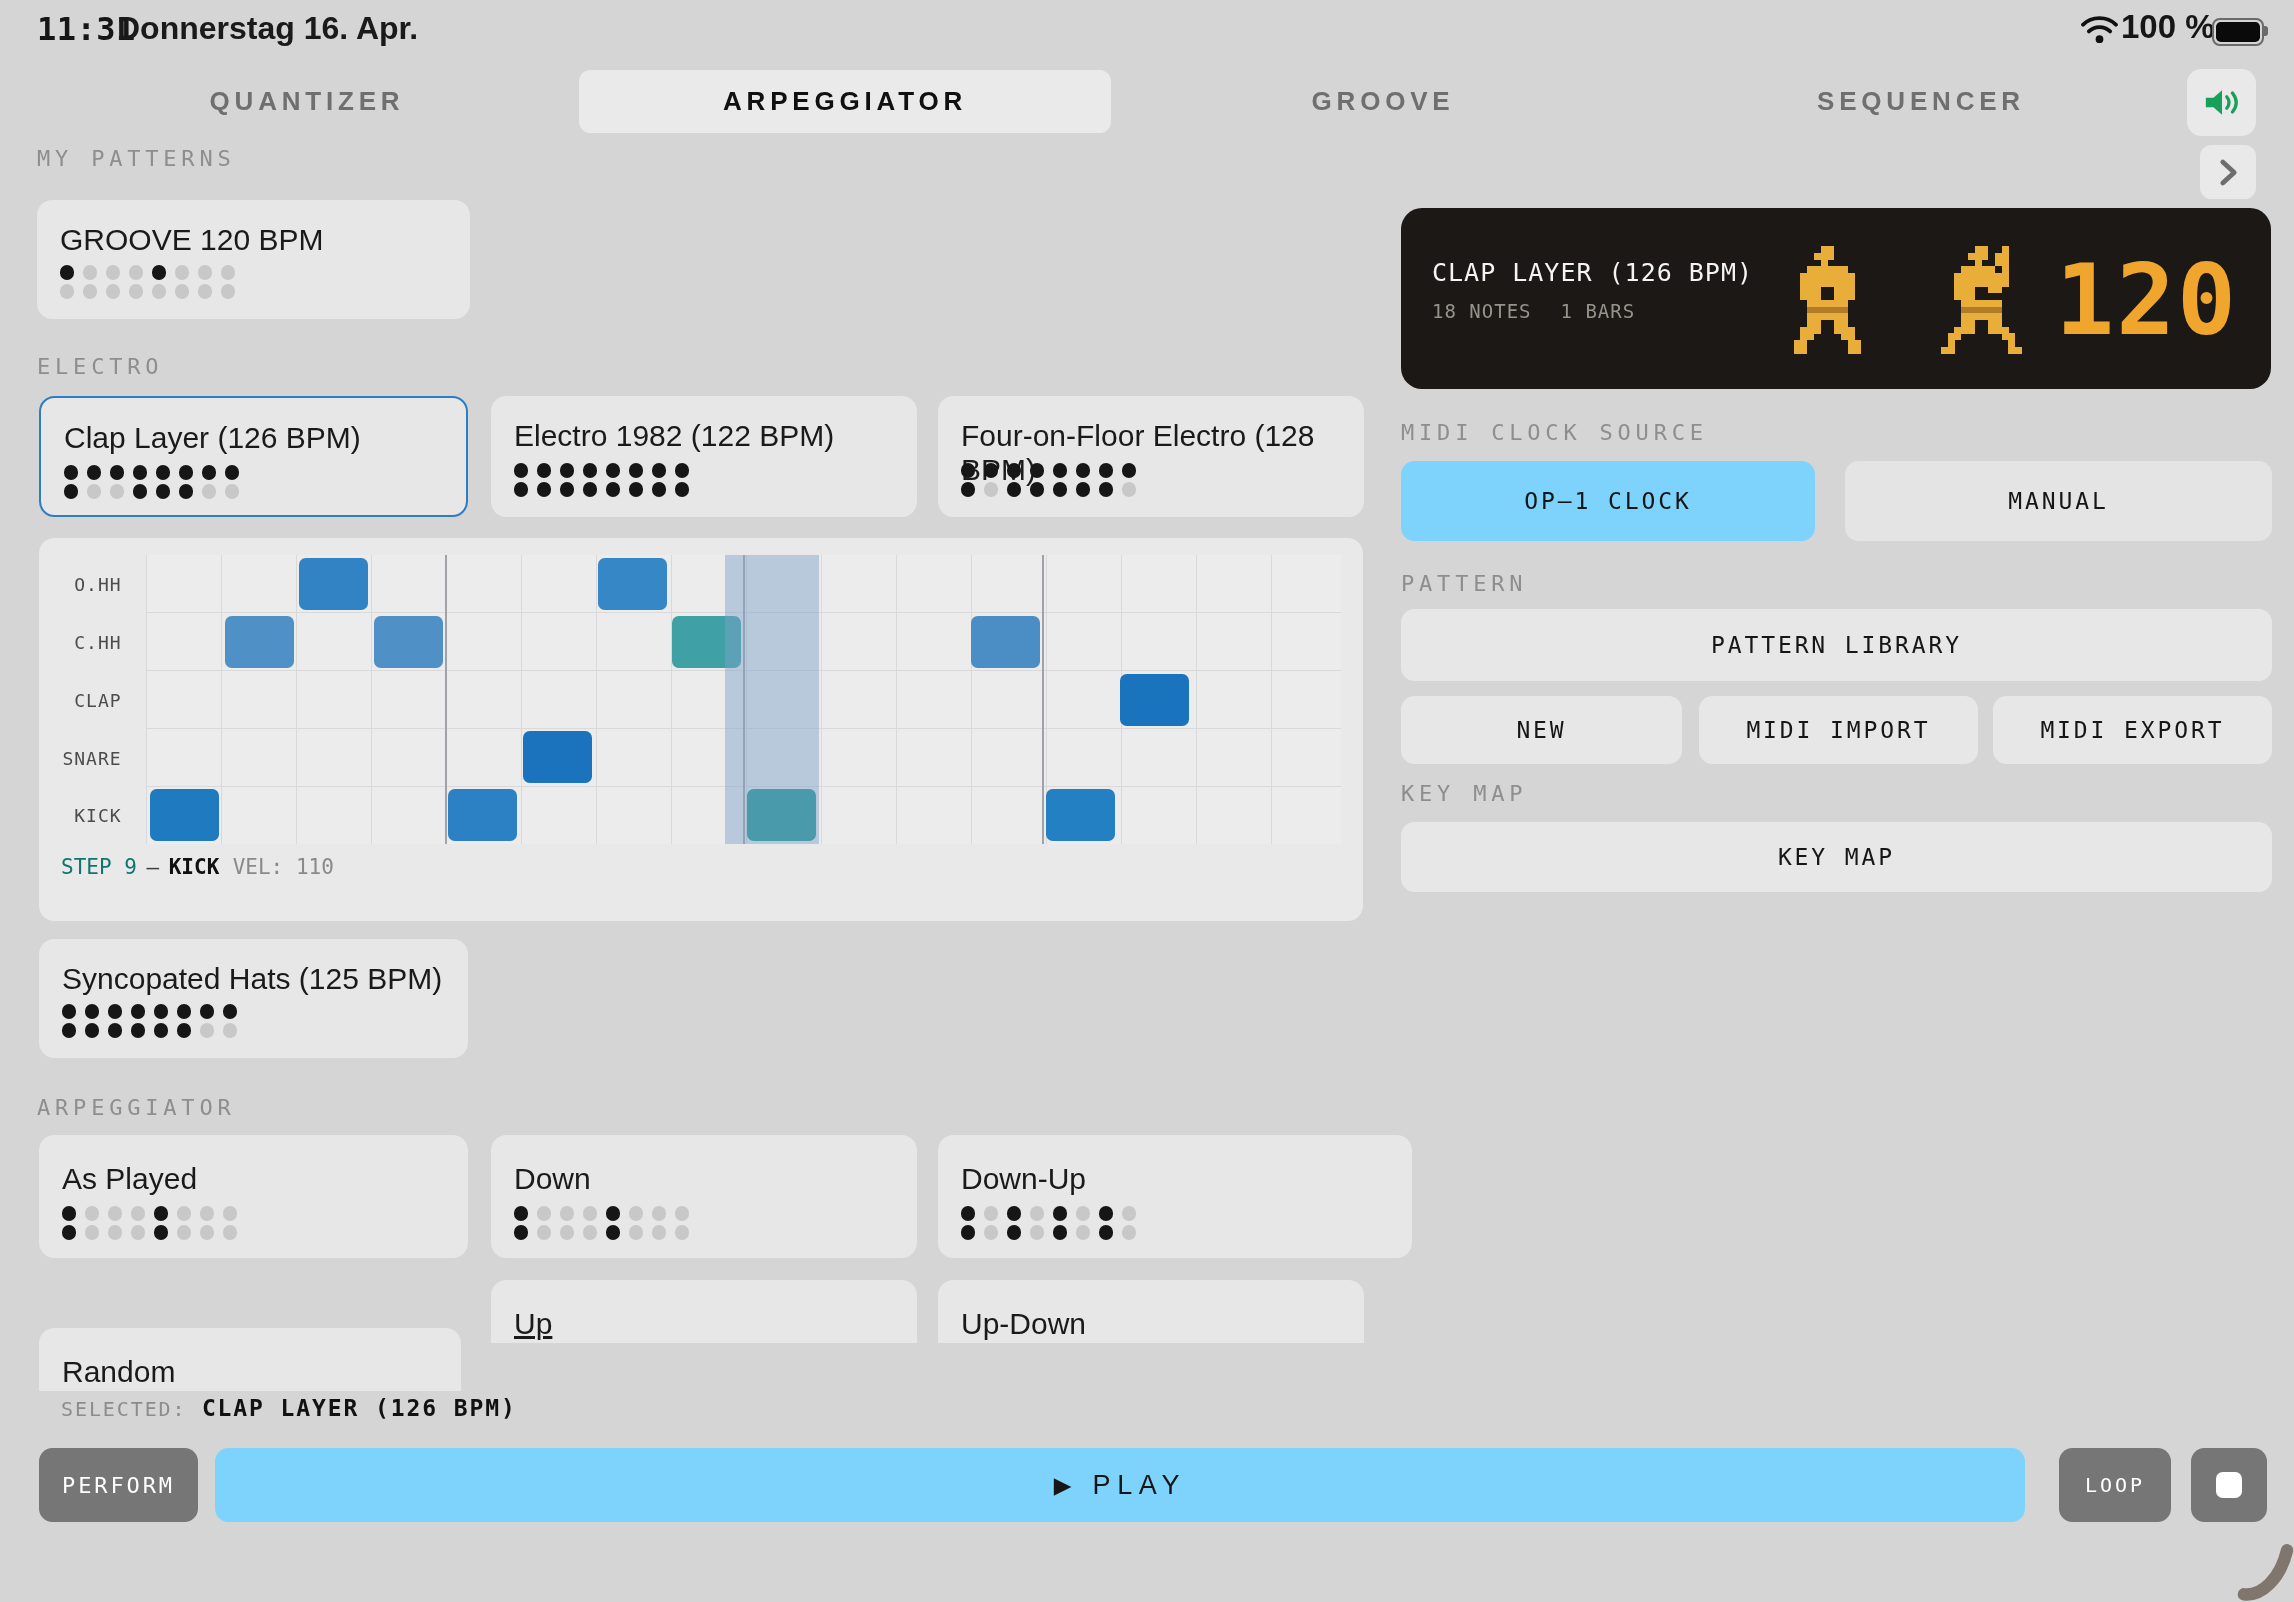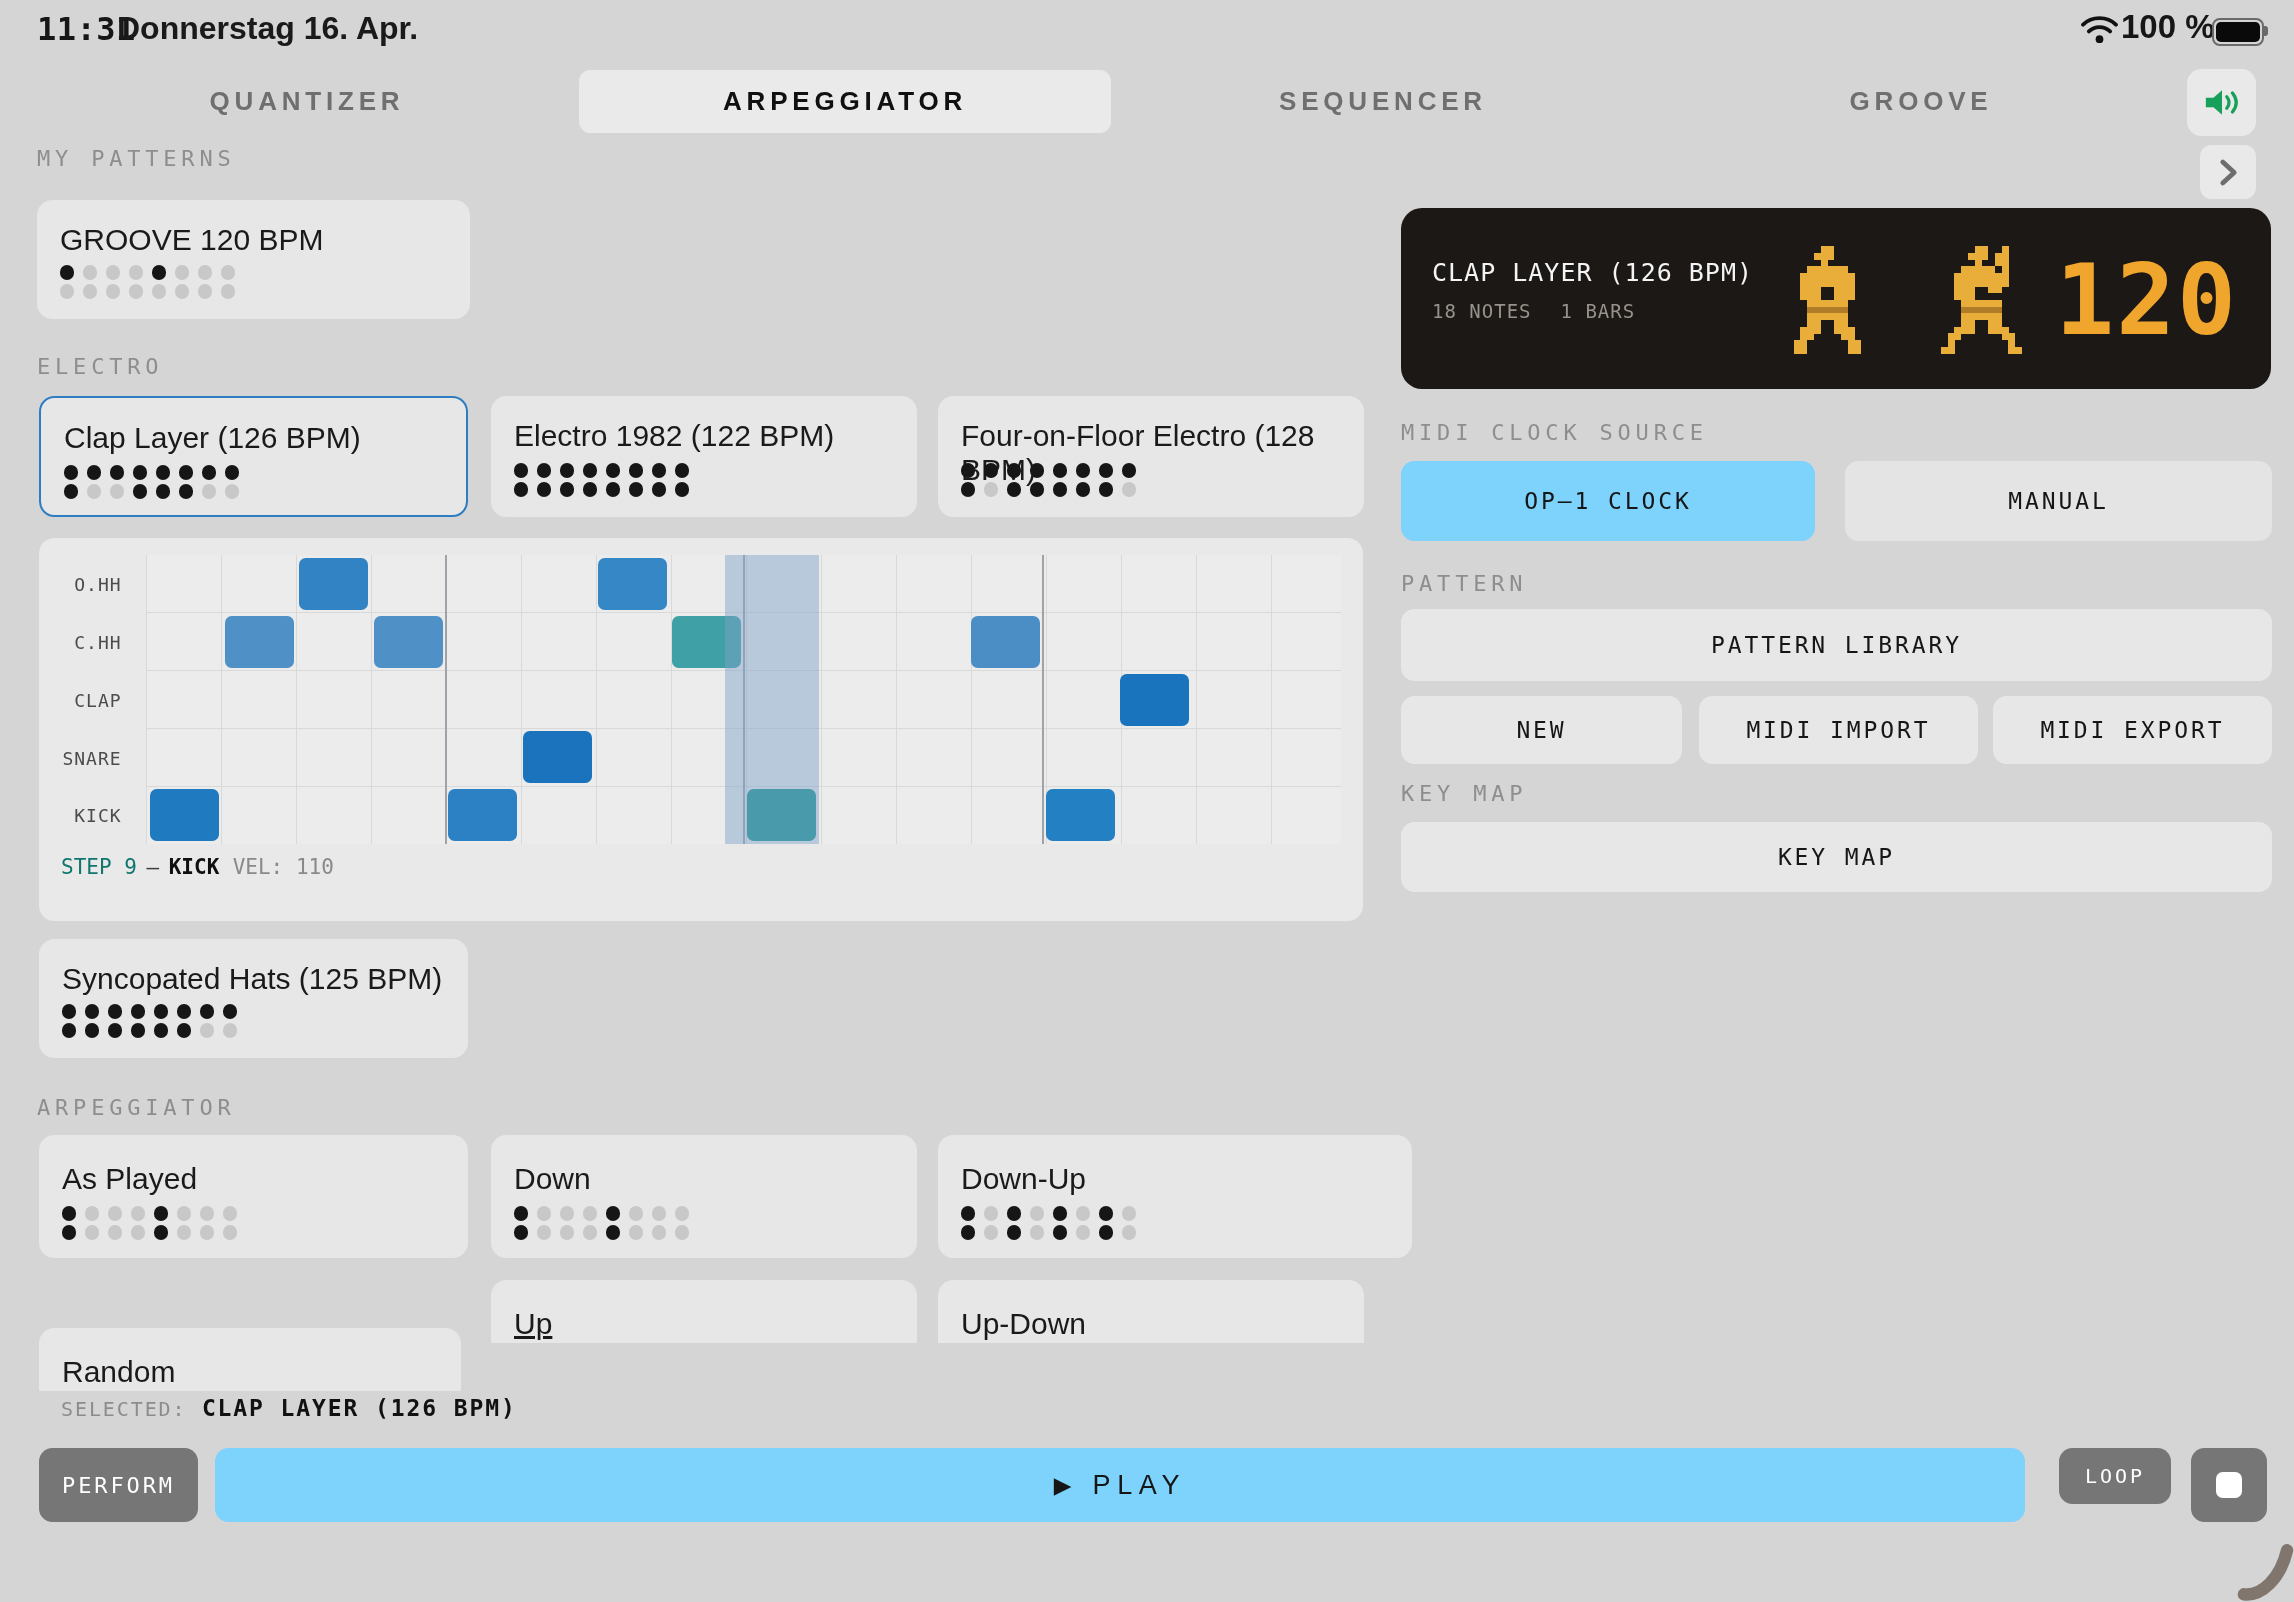--- a/index.html
+++ b/index.html
@@ -96,24 +96,24 @@
   <div class="abs batt-nub"></div>
 
   <div class="abs" id="tabs">
     <div class="tab">
         <span>QUANTIZER</span>
       </div>
     <div class="tab active">
         <span>ARPEGGIATOR</span>
       </div>
     <div class="tab">
+        <span>GROOVE</span>
+      </div>
+    <div class="tab">
         <span>SEQUENCER</span>
-      </div>
-    <div class="tab">
-        <span>GROOVE</span>
       </div>
   </div>
 
   <div class="abs icon-btn" style="left:2187px;top:69px;width:69px;height:67px;">
     <svg width="38" height="31" viewBox="0 0 40 32">
       <path d="M3 11 h8 l9-8 v26 l-9-8 H3 z" fill="#16a05a"></path>
       <path d="M25 10 q5 6 0 12" stroke="#16a05a" stroke-width="3.4" fill="none" stroke-linecap="round"></path>
       <path d="M31 6 q8 10 0 20" stroke="#16a05a" stroke-width="3.4" fill="none" stroke-linecap="round"></path>
     </svg>
   </div>
@@ -555,21 +555,21 @@
   <div class="btn" style="left:1401px;top:822px;width:871px;height:70px;">KEY MAP</div>
 
   <div class="abs mono" style="left:61px;top:1395px;">
     <span class="sel-label">SELECTED:</span><span class="sel-value">CLAP LAYER (126 BPM)</span>
   </div>
   <div class="btn dark" style="left:39px;top:1448px;width:159px;height:74px;font-size:22px;">PERFORM</div>
   <div class="btn white" id="play-btn" style="left:215px;top:1448px;width:1810px;height:74px;">
     <span class="tri">▶</span>
       <span>PLAY</span>
   </div>
-  <div class="btn dark" style="left:2059px;top:1448px;width:112px;height:56px;font-size:20px;">LOOP</div>
+  <div class="btn dark" style="left:2059px;top:1448px;width:112px;height:74px;font-size:20px;">LOOP</div>
   <div class="btn dark" style="left:2191px;top:1448px;width:76px;height:74px;">
     <div class="stop-sq"></div>
   </div>
 
   <svg class="abs" style="left:2236px;top:1535px;" width="58" height="67" viewBox="0 0 60 70">
     <path d="M8 62 C 26 64, 46 46, 53 16" stroke="#80766e" stroke-width="13" fill="none" stroke-linecap="round"></path>
   </svg>
 
 </div>
 

